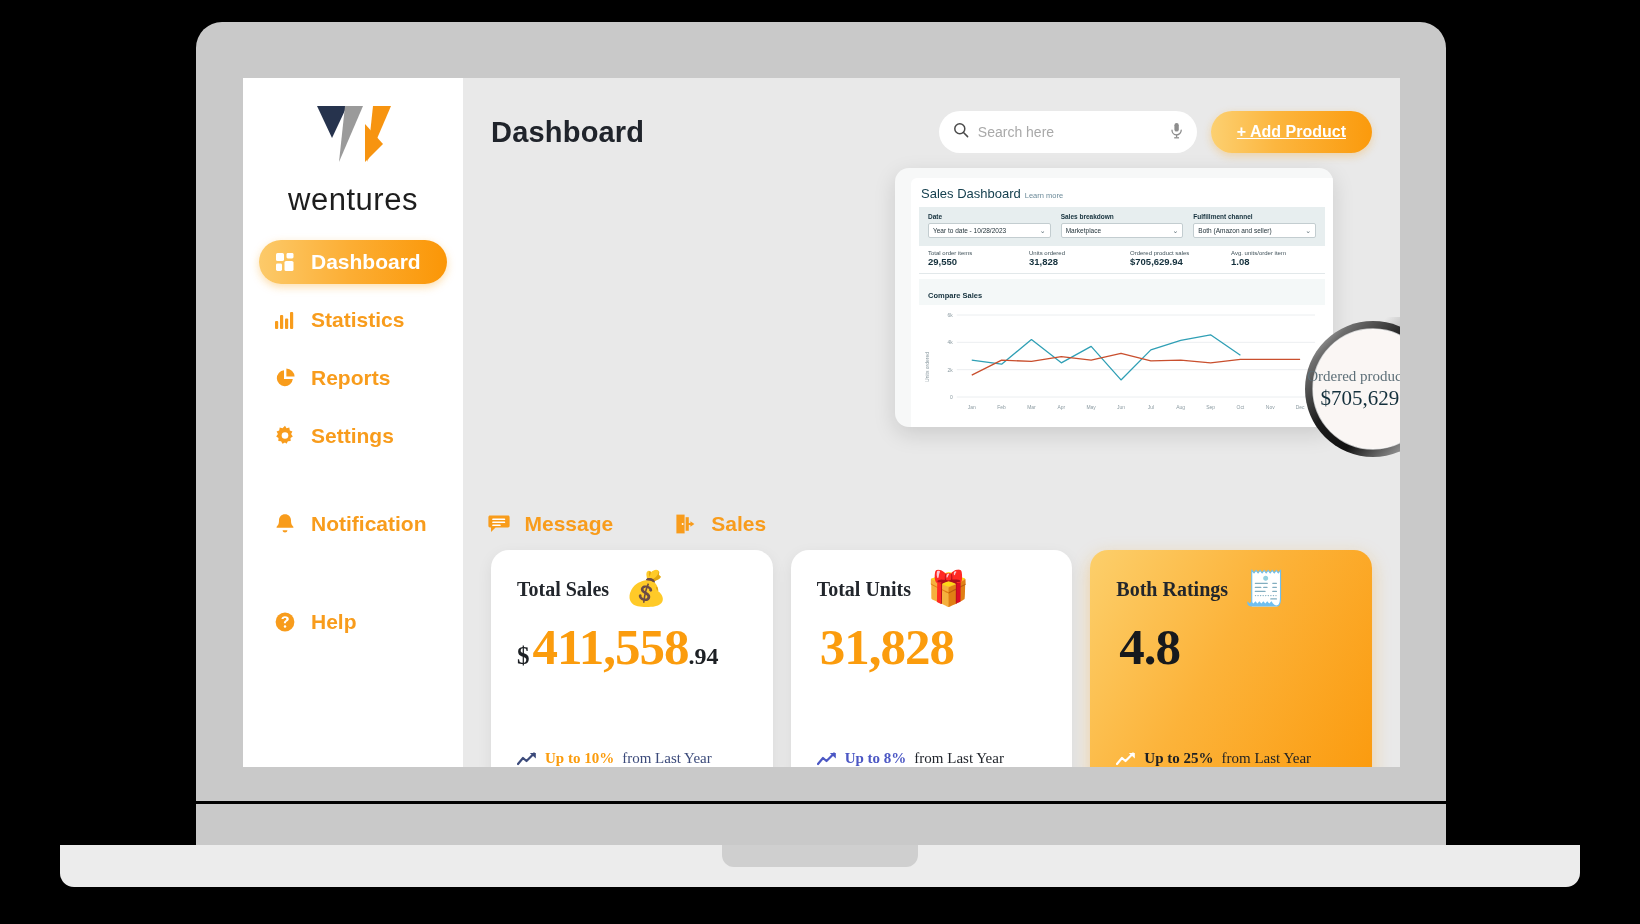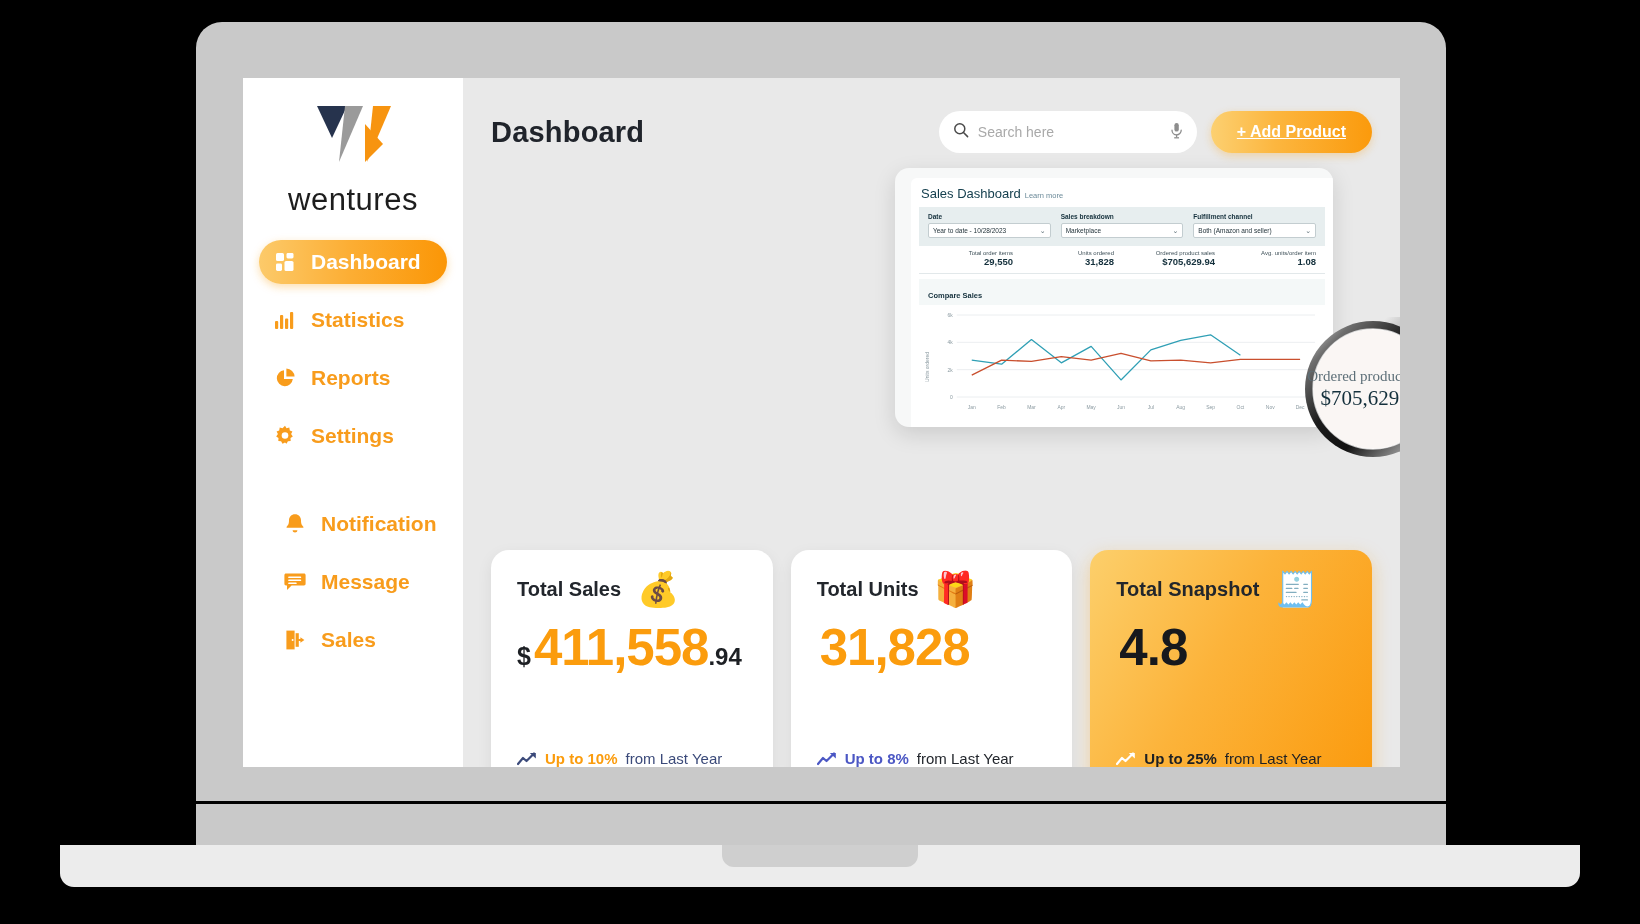--- a/index.html
+++ b/index.html
@@ -69,21 +69,21 @@
     border-radius: 22px; cursor: pointer;
     color: #f89c1c; font-size: 21px; font-weight: 600;
   }
   .nav-item .nav-ico { width: 24px; height: 24px; display: flex; align-items: center; justify-content: center; flex: 0 0 24px; }
   .nav-item.active {
     background: linear-gradient(90deg, #fcca6a 0%, #fcae34 48%, #fb9606 100%);
     color: #ffffff;
     box-shadow: 0 3px 8px rgba(250,160,20,.35);
   }
   #nav-main { margin-top: 16px; display: flex; flex-direction: column; gap: 14px; }
-  #nav-secondary { margin-top: 44px; display: flex; flex-direction: column; gap: 14px; margin-left: 10px; }
+  #nav-secondary { margin-top: 44px; display: flex; flex-direction: row; gap: 14px; }
   #nav-help-wrap { margin-top: 54px; }
 
   
   #main { flex: 1; position: relative; padding: 0 28px; }
 
   #topbar {
     height: 108px; display: flex; align-items: center;
   }
   #page-title-el { font-size: 29px; font-weight: 700; color: #20242b; letter-spacing: .2px; }
   #topbar-right { margin-left: auto; display: flex; align-items: center; gap: 14px; }
@@ -129,39 +129,39 @@
   .ss-select {
     height: 15px; background: #fff; border: 1px solid #c3cdd0; border-radius: 2px;
     font-size: 6.5px; color: #24343b; display: flex; align-items: center;
     padding: 0 4px; position: relative;
   }
   .ss-select .caret { margin-left: auto; color: #5d6f77; font-size: 7px; }
 
   #ss-snapshot { margin: 6px 8px 0; background: #eef3f4; padding: 5px 9px; display: flex; align-items: baseline; gap: 6px; }
   #ss-snap-title { font-size: 7.5px; font-weight: 700; color: #14303c; }
   #ss-snap-sub { font-size: 6px; color: #3f5159; }
-  #ss-metrics { margin: 0 8px; background: #fff; display: flex; padding: 4px 9px 6px; gap: 16px; border-bottom: 1px solid #e2e8ea; text-align: right; }
+  #ss-metrics { margin: 0 8px; background: #fff; display: flex; padding: 4px 9px 6px; gap: 16px; border-bottom: 1px solid #e2e8ea; }
   .ss-metric { flex: 1; }
   .ss-metric-label { font-size: 6px; color: #40525a; }
   .ss-metric-value { font-size: 9.5px; font-weight: 700; color: #14303c; }
 
   #ss-compare { margin: 5px 8px 0; background: #f4f8f8; padding: 5px 9px 3px; }
   #ss-compare-title { font-size: 7.5px; font-weight: 700; color: #14303c; }
   #ss-chart-wrap { margin: 0 8px; background: #fff; padding: 2px 4px 0; }
   #ss-chart { display: block; width: 100%; height: 108px; }
 
   
   #magnifier { position: absolute; left: 838px; top: 239px; width: 260px; height: 232px; pointer-events: none; }
 
   
   #cards { position: absolute; left: 28px; right: 28px; top: 472px; display: flex; gap: 18px; }
   .stat-card {
     flex: 1; height: 237px; border-radius: 18px; background: #fff;
     box-shadow: 0 5px 16px rgba(0,0,0,.07);
-    padding: 22px 26px 18px; position: relative;
+    padding: 22px 26px 18px; position: relative; font-family: Liberation Serif, serif;
   }
   .stat-card.accent {
     background: linear-gradient(120deg,#fccf6b 0%, #fcb33a 45%, #fb9a0d 100%);
     box-shadow: 0 6px 18px rgba(250,160,20,.35);
   }
   .card-head { display: flex; align-items: center; }
   .card-title { font-size: 20px; font-weight: 600; color: #22262c; }
   .card-emoji { margin-left: 16px; font-size: 34px; line-height: 1; }
   .card-value { margin-top: 16px; display: flex; align-items: baseline; }
   .cv-currency { font-size: 25px; font-weight: 700; color: #1d2024; margin-right: 3px; }
@@ -281,20 +281,32 @@
                 <path fill="#f89c1c" d="M2.4 1.6h8.2v18.8H2.4z"></path>
                 <path fill="#f89c1c" d="M11.6 4.2h3.2v13.6h-3.2z"></path>
                 <path fill="#f89c1c" d="M16.4 8.2l4 2.8-4 2.8v-1.9h-2.8v-1.8h2.8z"></path>
                 <circle cx="8.6" cy="11" r="1" fill="#fff"></circle>
               </svg>
             </span>
             <span>Sales</span>
           </div>
         </nav>
 
+        <nav id="nav-help-wrap">
+          <div class="nav-item">
+            <span class="nav-ico">
+              <svg width="22" height="22" viewBox="0 0 22 22">
+                <circle cx="11" cy="11" r="9.4" fill="#f89c1c"></circle>
+                <path fill="#fff" d="M11 5.2c-2 0-3.4 1.2-3.6 2.9h2.1c.1-.7.7-1.1 1.5-1.1.8 0 1.4.4 1.4 1.1 0 .6-.4 1-1.2 1.5-.9.6-1.3 1.2-1.3 2.2v.5h2.1v-.3c0-.7.3-1.1 1.2-1.7 1-.6 1.6-1.4 1.6-2.4 0-1.6-1.4-2.7-3.8-2.7z"></path>
+                <circle cx="11" cy="15.6" r="1.25" fill="#fff"></circle>
+              </svg>
+            </span>
+            <span>Help</span>
+          </div>
+        </nav>
       </aside>
 
       <main id="main">
 
         <header id="topbar">
           <h1 id="page-title-el">Dashboard</h1>
 
           <div id="topbar-right">
 
             <div id="search-box">
@@ -492,21 +504,21 @@
                 <polyline points="1,12 6,6 9.5,9 17,1.5" fill="none" stroke="#4b57c4" stroke-width="2.2" stroke-linecap="round" stroke-linejoin="round"></polyline>
                 <polygon points="12.8,1 18.8,1 18.8,6.4" fill="#4b57c4"></polygon>
               </svg>
               <span class="foot-pct">Up to 8%</span>
               <span class="foot-rest">from Last Year</span>
             </div>
           </div>
 
           <div class="stat-card accent c3">
             <div class="card-head">
-              <span class="card-title">Total Snapshot</span>
+              <span class="card-title">Both Ratings</span>
               <span class="card-emoji">🧾</span>
             </div>
             <div class="card-value">
               <span class="cv-currency"></span>
               <span class="cv-main dark">4.8</span>
               <span class="cv-dec"></span>
             </div>
             <div class="card-foot">
               <svg class="trend-ico" viewBox="0 0 20 14">
                 <polyline points="1,12 6,6 9.5,9 17,1.5" fill="none" stroke="#ffffff" stroke-width="2.2" stroke-linecap="round" stroke-linejoin="round"></polyline>

